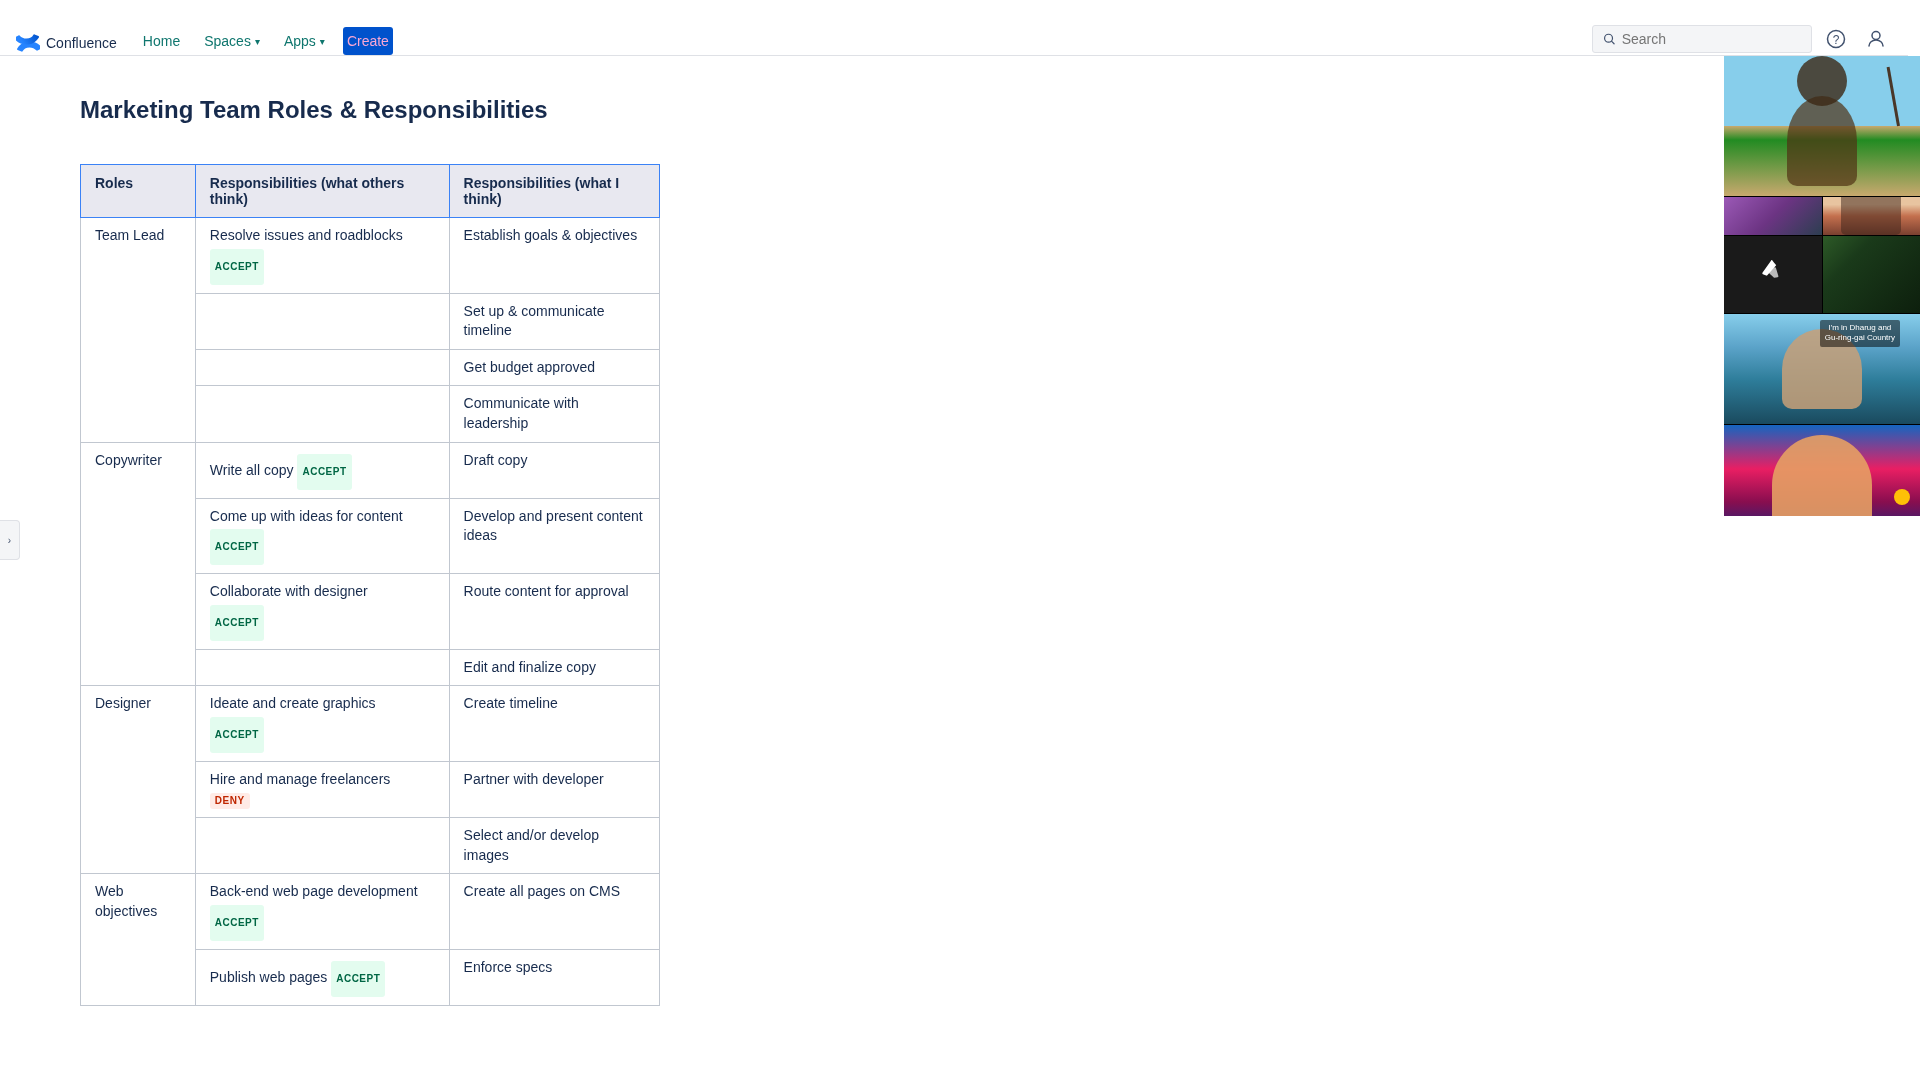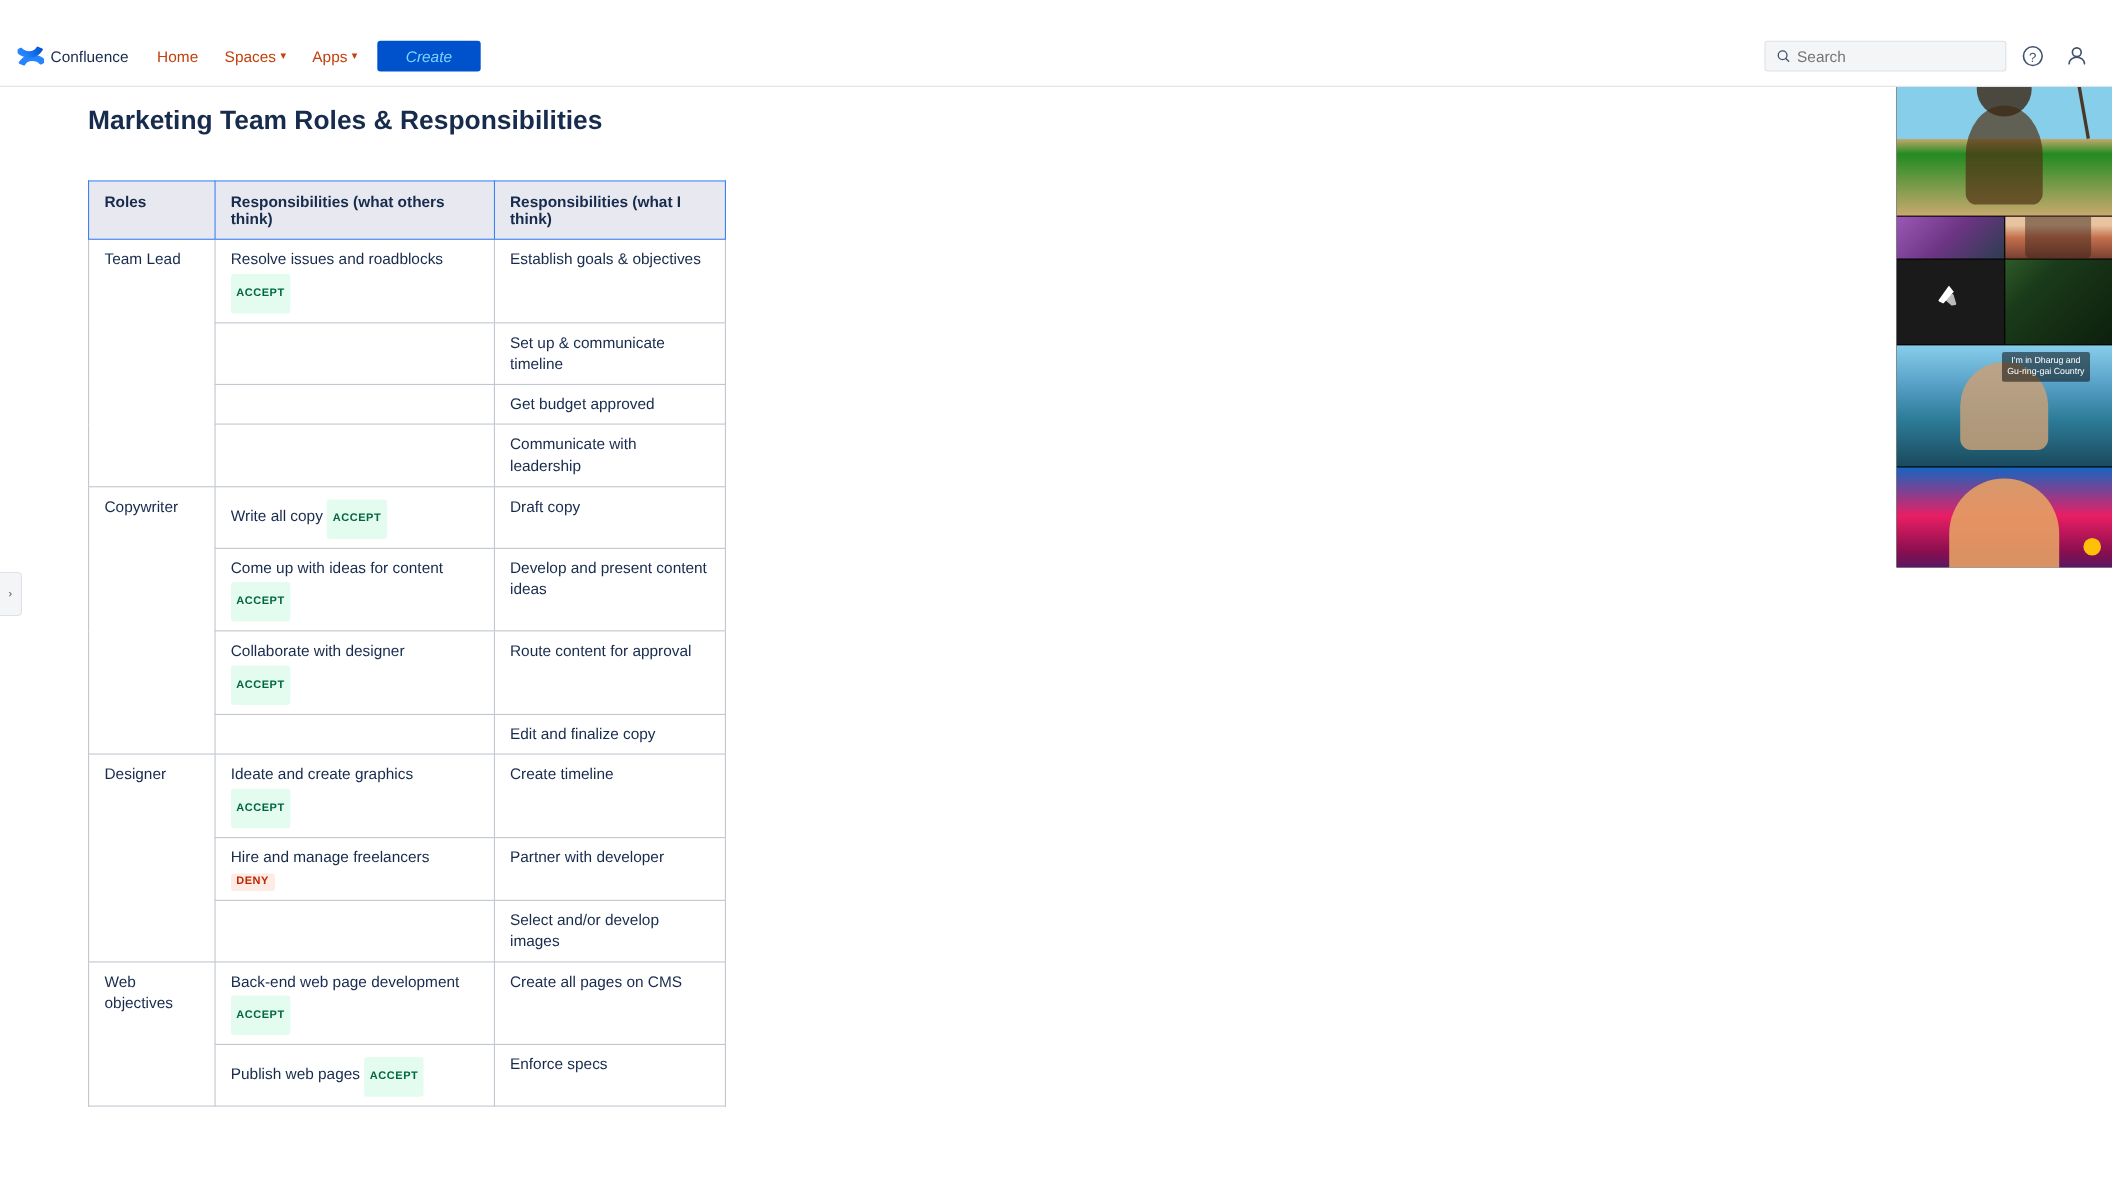--- a/index.html
+++ b/index.html
@@ -1,52 +1,50 @@
 <!DOCTYPE html>
 <html><head>
   <meta charset="utf-8">
   <style>
     * { margin: 0; padding: 0; box-sizing: border-box; }
     body { font-family: -apple-system, BlinkMacSystemFont, 'Segoe UI', sans-serif; font-size: 14px; color: #172b4d; background: #fff; overflow-x: hidden; }
 
     
     .topnav {
       display: flex;
-      align-items: center;
+      align-items: flex-end;
       height: 56px;
       background: #fff;
       border-bottom: 1px solid #dfe1e6;
       padding: 0 16px;
       position: fixed;
-      top: 0; left: 0; right: 0;
+      top: 0; left: 0; right: 12px;
       z-index: 100;
-      margin-top: 23px;
     }
     .nav-logo { display: flex; align-items: center; gap: 6px; cursor: pointer; margin-right: 16px; }
     .nav-logo svg { width: 24px; height: 24px; }
     .nav-links { display: flex; align-items: center; gap: 4px; }
     .nav-link {
       padding: 6px 10px;
       border-radius: 3px;
       cursor: pointer;
-      color: #c2410c;
+      color: #0f766e;
       font-size: 14px;
       display: flex; align-items: center; gap: 4px;
     }
     .nav-link .chevron { font-size: 10px; }
     .nav-create {
       background: #0052cc;
-      color: #7dd3fc;
-      padding: 6px 26px;
+      color: #f9a8d4;
+      padding: 6px 4px;
       border-radius: 3px;
       cursor: pointer;
       font-size: 14px;
       font-weight: 500;
       margin-left: 4px;
-      font-style: italic;
     }
     .nav-right { margin-left: auto; display: flex; align-items: center; gap: 8px; }
     .search-box {
       display: flex;
       align-items: center;
       background: #f4f5f7;
       border: 1px solid #dfe1e6;
       border-radius: 3px;
       padding: 5px 10px;
       width: 220px;

